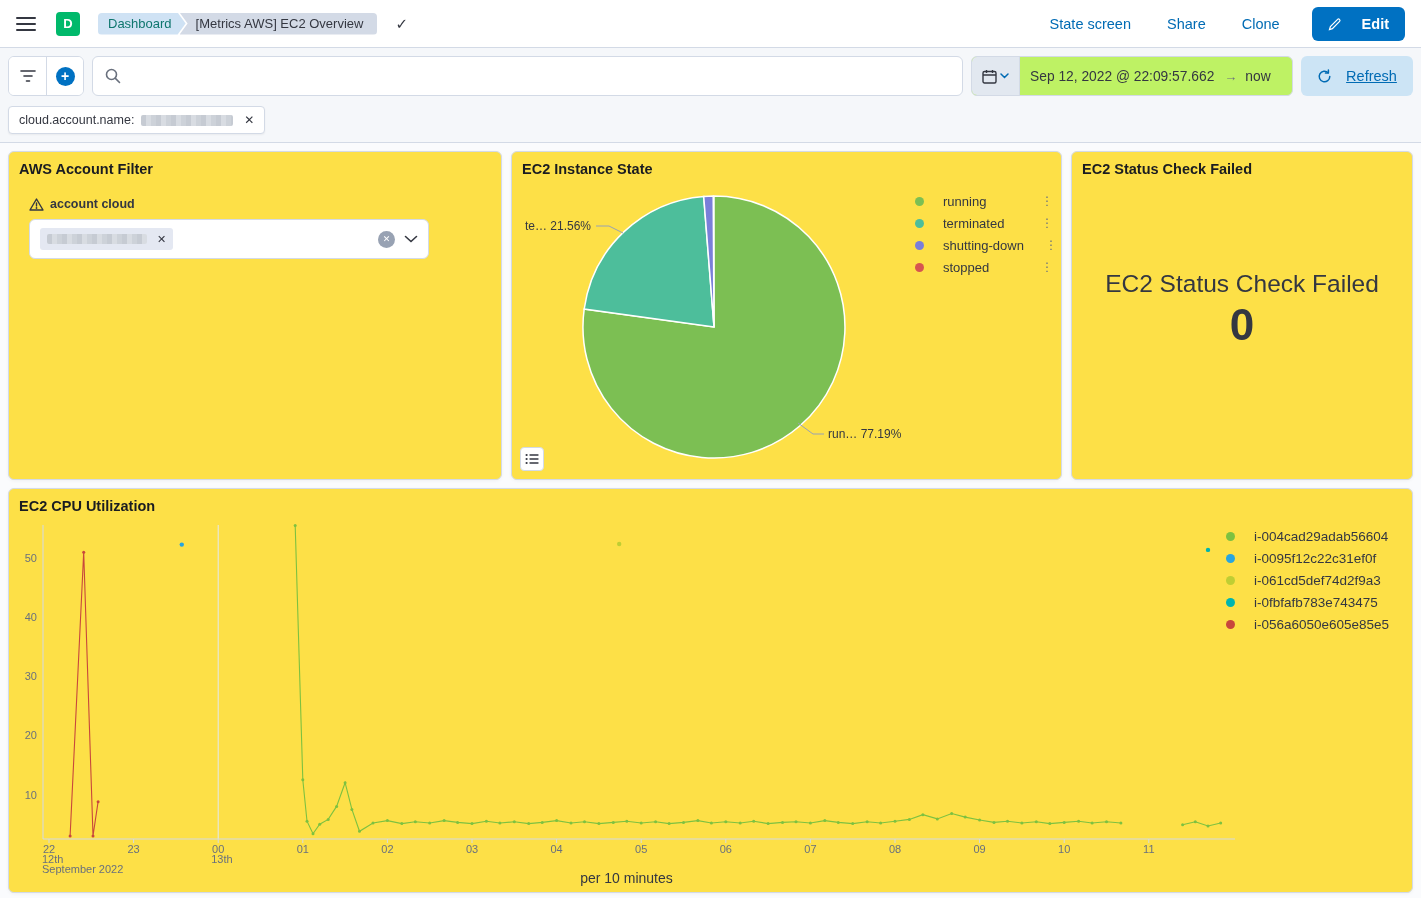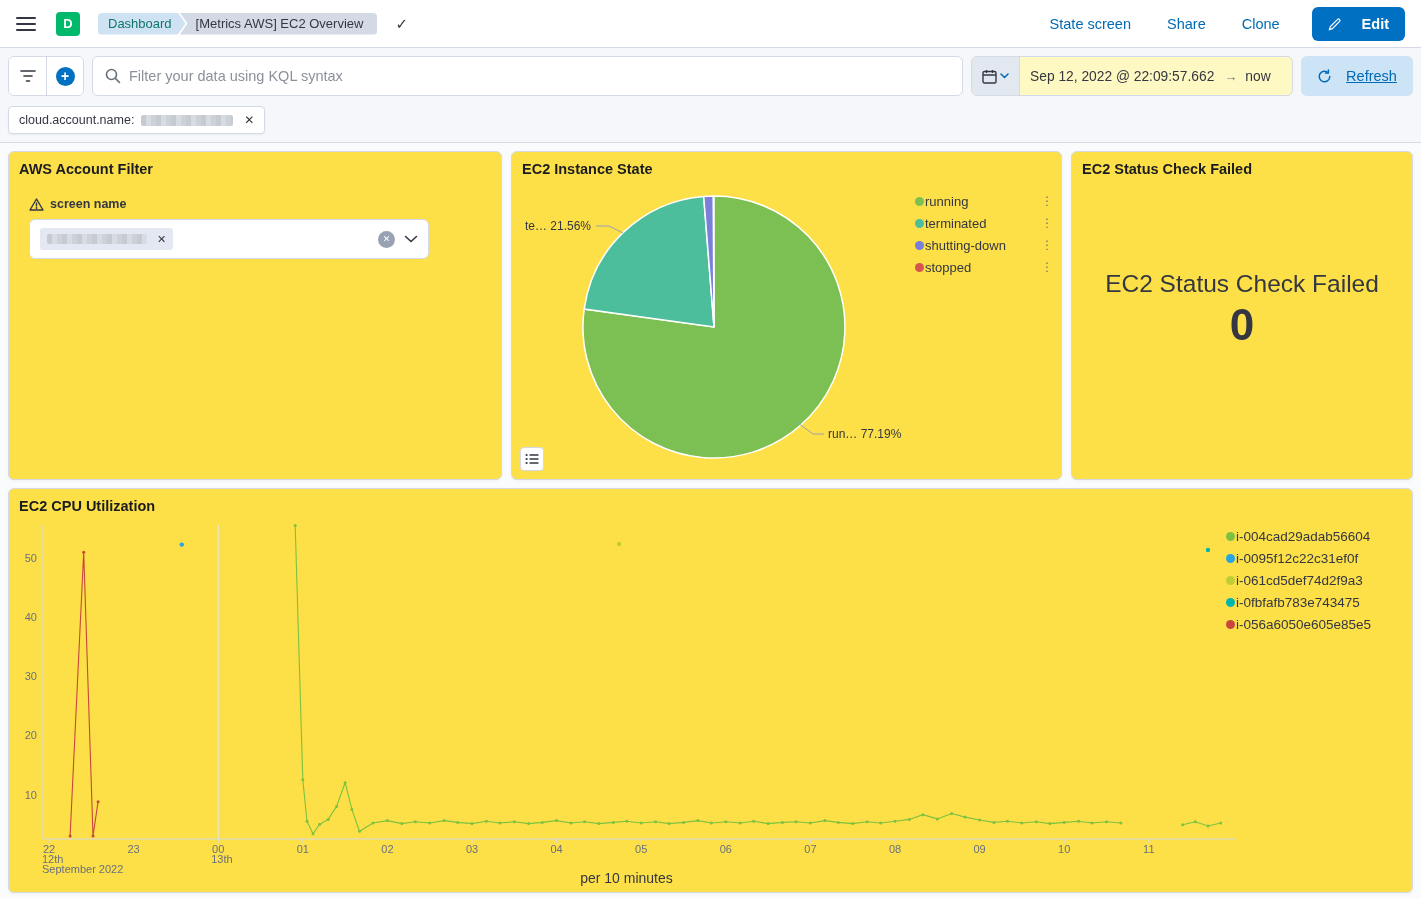--- a/index.html
+++ b/index.html
@@ -30,21 +30,21 @@
   .controls-area { background:#f5f7fa; border-bottom:1px solid #d3dae6; padding:8px 8px 8px 8px; }
   .query-row { display:flex; align-items:center; gap:8px; }
   .filter-group { display:flex; height:40px; background:#fff; border:1px solid #d3dae6; border-radius:6px; overflow:hidden; }
   .fg-btn { width:37px; border:none; background:#fff; display:flex; align-items:center; justify-content:center; cursor:pointer; }
   .fg-btn + .fg-btn { border-left:1px solid #d3dae6; }
   .plus-circle { width:19px; height:19px; border-radius:50%; background:#0071c2; color:#fff; font-size:14px; line-height:18px; text-align:center; font-weight:700; }
   .search-box { flex:1; height:40px; background:#fff; border:1px solid #d3dae6; border-radius:6px;
     display:flex; align-items:center; padding:0 12px; gap:8px; }
   .search-box input { border:none; outline:none; flex:1; font-size:14.5px; color:#343741; font-family:inherit; background:transparent; }
   .search-box input::placeholder { color:#8b909a; }
-  .datepicker { width:322px; height:40px; background:#fef9c3; border:1px solid #d3dae6; border-radius:6px;
+  .datepicker { width:322px; height:40px; background:#bef264; border:1px solid #d3dae6; border-radius:6px;
     display:flex; align-items:center; overflow:hidden; flex:none; }
   .cal-seg { width:48px; height:100%; background:#e2e8f0; border-right:1px solid #d3dae6;
     display:flex; align-items:center; justify-content:center; gap:3px; cursor:pointer; }
   .date-text { font-size:13.8px; color:#343741; padding:0 10px; cursor:pointer; white-space:nowrap; }
   .date-arrow { color:#69707d; font-size:13px; }
   .date-end { font-size:13.8px; padding:0 12px 0 8px; cursor:pointer; }
   .refresh-btn { height:40px; min-width:112px; background:#cce4f5; border:none; border-radius:6px;
     display:flex; align-items:center; justify-content:center; gap:14px; color:#006bb4; font-size:14.5px;
     font-weight:500; cursor:pointer; font-family:inherit; }
   .refresh-btn .lbl { text-decoration:underline; }
@@ -73,21 +73,21 @@
     display:flex; align-items:center; padding:0 10px; cursor:text; }
   .combo-pill { height:22px; background:#e4e8f2; border-radius:3px; display:flex; align-items:center; gap:6px; padding:0 7px; }
   .combo-spacer { flex:1; }
   .clear-circle { width:17px; height:17px; border-radius:50%; background:#98a2b3; color:#fff; font-size:9px;
     display:flex; align-items:center; justify-content:center; border:none; cursor:pointer; margin-right:9px; }
 
   
   #pie-svg { position:absolute; left:0; top:24px; }
   .pie-label { font-size:12px; fill:#343741; }
   .pie-legend { position:absolute; top:38px; right:6px; width:140px; }
-  .legend-row { display:flex; align-items:center; gap:1px; height:22px; cursor:pointer; }
+  .legend-row { display:flex; align-items:center; gap:19px; height:22px; cursor:pointer; }
   .legend-dot { width:9px; height:9px; border-radius:50%; flex:none; }
   .legend-text { font-size:13px; color:#343741; white-space:nowrap; }
   .legend-menu { margin-left:auto; color:#69707d; font-size:12px; cursor:pointer; background:none; border:none; padding:0 2px; }
   .list-btn { position:absolute; left:8px; bottom:8px; width:24px; height:24px; background:#fff;
     border:1px solid #d3dae6; border-radius:4px; display:flex; align-items:center; justify-content:center; cursor:pointer; }
 
   
   .status-center { position:absolute; top:118px; left:0; right:0; text-align:center; }
   .status-label { font-size:24.5px; color:#343741; }
   .status-value { font-size:44px; font-weight:600; color:#343741; margin-top:2px; }
@@ -143,21 +143,20 @@
       </button>
       <button class="fg-btn">
         <span class="plus-circle">+</span>
       </button>
     </div>
     <div class="search-box">
       <svg class="icon-svg" width="16" height="16" viewBox="0 0 16 16">
           <circle cx="6.5" cy="6.5" r="5" fill="none" stroke="#69707d" stroke-width="1.6"></circle>
           <line x1="10.4" y1="10.4" x2="14.5" y2="14.5" stroke="#69707d" stroke-width="1.6" stroke-linecap="round"></line>
         </svg>
-      <input type="text" placeholder="Filter your data using KQL syntax" style="">
     </div>
     <div class="datepicker">
       <div class="cal-seg">
         <svg class="icon-svg" width="15" height="15" viewBox="0 0 15 15">
             <rect x="1" y="2.5" width="13" height="11.5" rx="1.5" fill="none" stroke="#343741" stroke-width="1.4"></rect>
             <line x1="1" y1="6" x2="14" y2="6" stroke="#343741" stroke-width="1.4"></line>
             <line x1="4.5" y1="1" x2="4.5" y2="4" stroke="#343741" stroke-width="1.4"></line>
             <line x1="10.5" y1="1" x2="10.5" y2="4" stroke="#343741" stroke-width="1.4"></line>
           </svg>
         <svg class="icon-svg" width="9" height="6" viewBox="0 0 9 6">
@@ -189,21 +188,21 @@
   <div class="dash-row1">
 
     <section class="panel p-account">
       <div class="panel-title">AWS Account Filter</div>
       <div class="af-label">
         <svg class="icon-svg" width="15" height="13" viewBox="0 0 15 13">
             <path d="M7.5 1 L14 12 H1 Z" fill="none" stroke="#343741" stroke-width="1.4" stroke-linejoin="round"></path>
             <line x1="7.5" y1="5" x2="7.5" y2="8" stroke="#343741" stroke-width="1.4" stroke-linecap="round"></line>
             <circle cx="7.5" cy="10" r="0.9" fill="#343741"></circle>
           </svg>
-        <span>screen name</span>
+        <span>account cloud</span>
       </div>
       <div class="combo">
         <div class="combo-pill">
           <span class="redacted" style="width:100px;height:10px;"></span>
           <button class="pill-x" style="font-size:11px;">✕</button>
         </div>
         <div class="combo-spacer"></div>
         <button class="clear-circle">✕</button>
         <svg class="icon-svg" width="14" height="8" viewBox="0 0 14 8">
             <path d="M1.5 1.5 L7 6.5 12.5 1.5" fill="none" stroke="#343741" stroke-width="1.6" stroke-linecap="round"></path>

